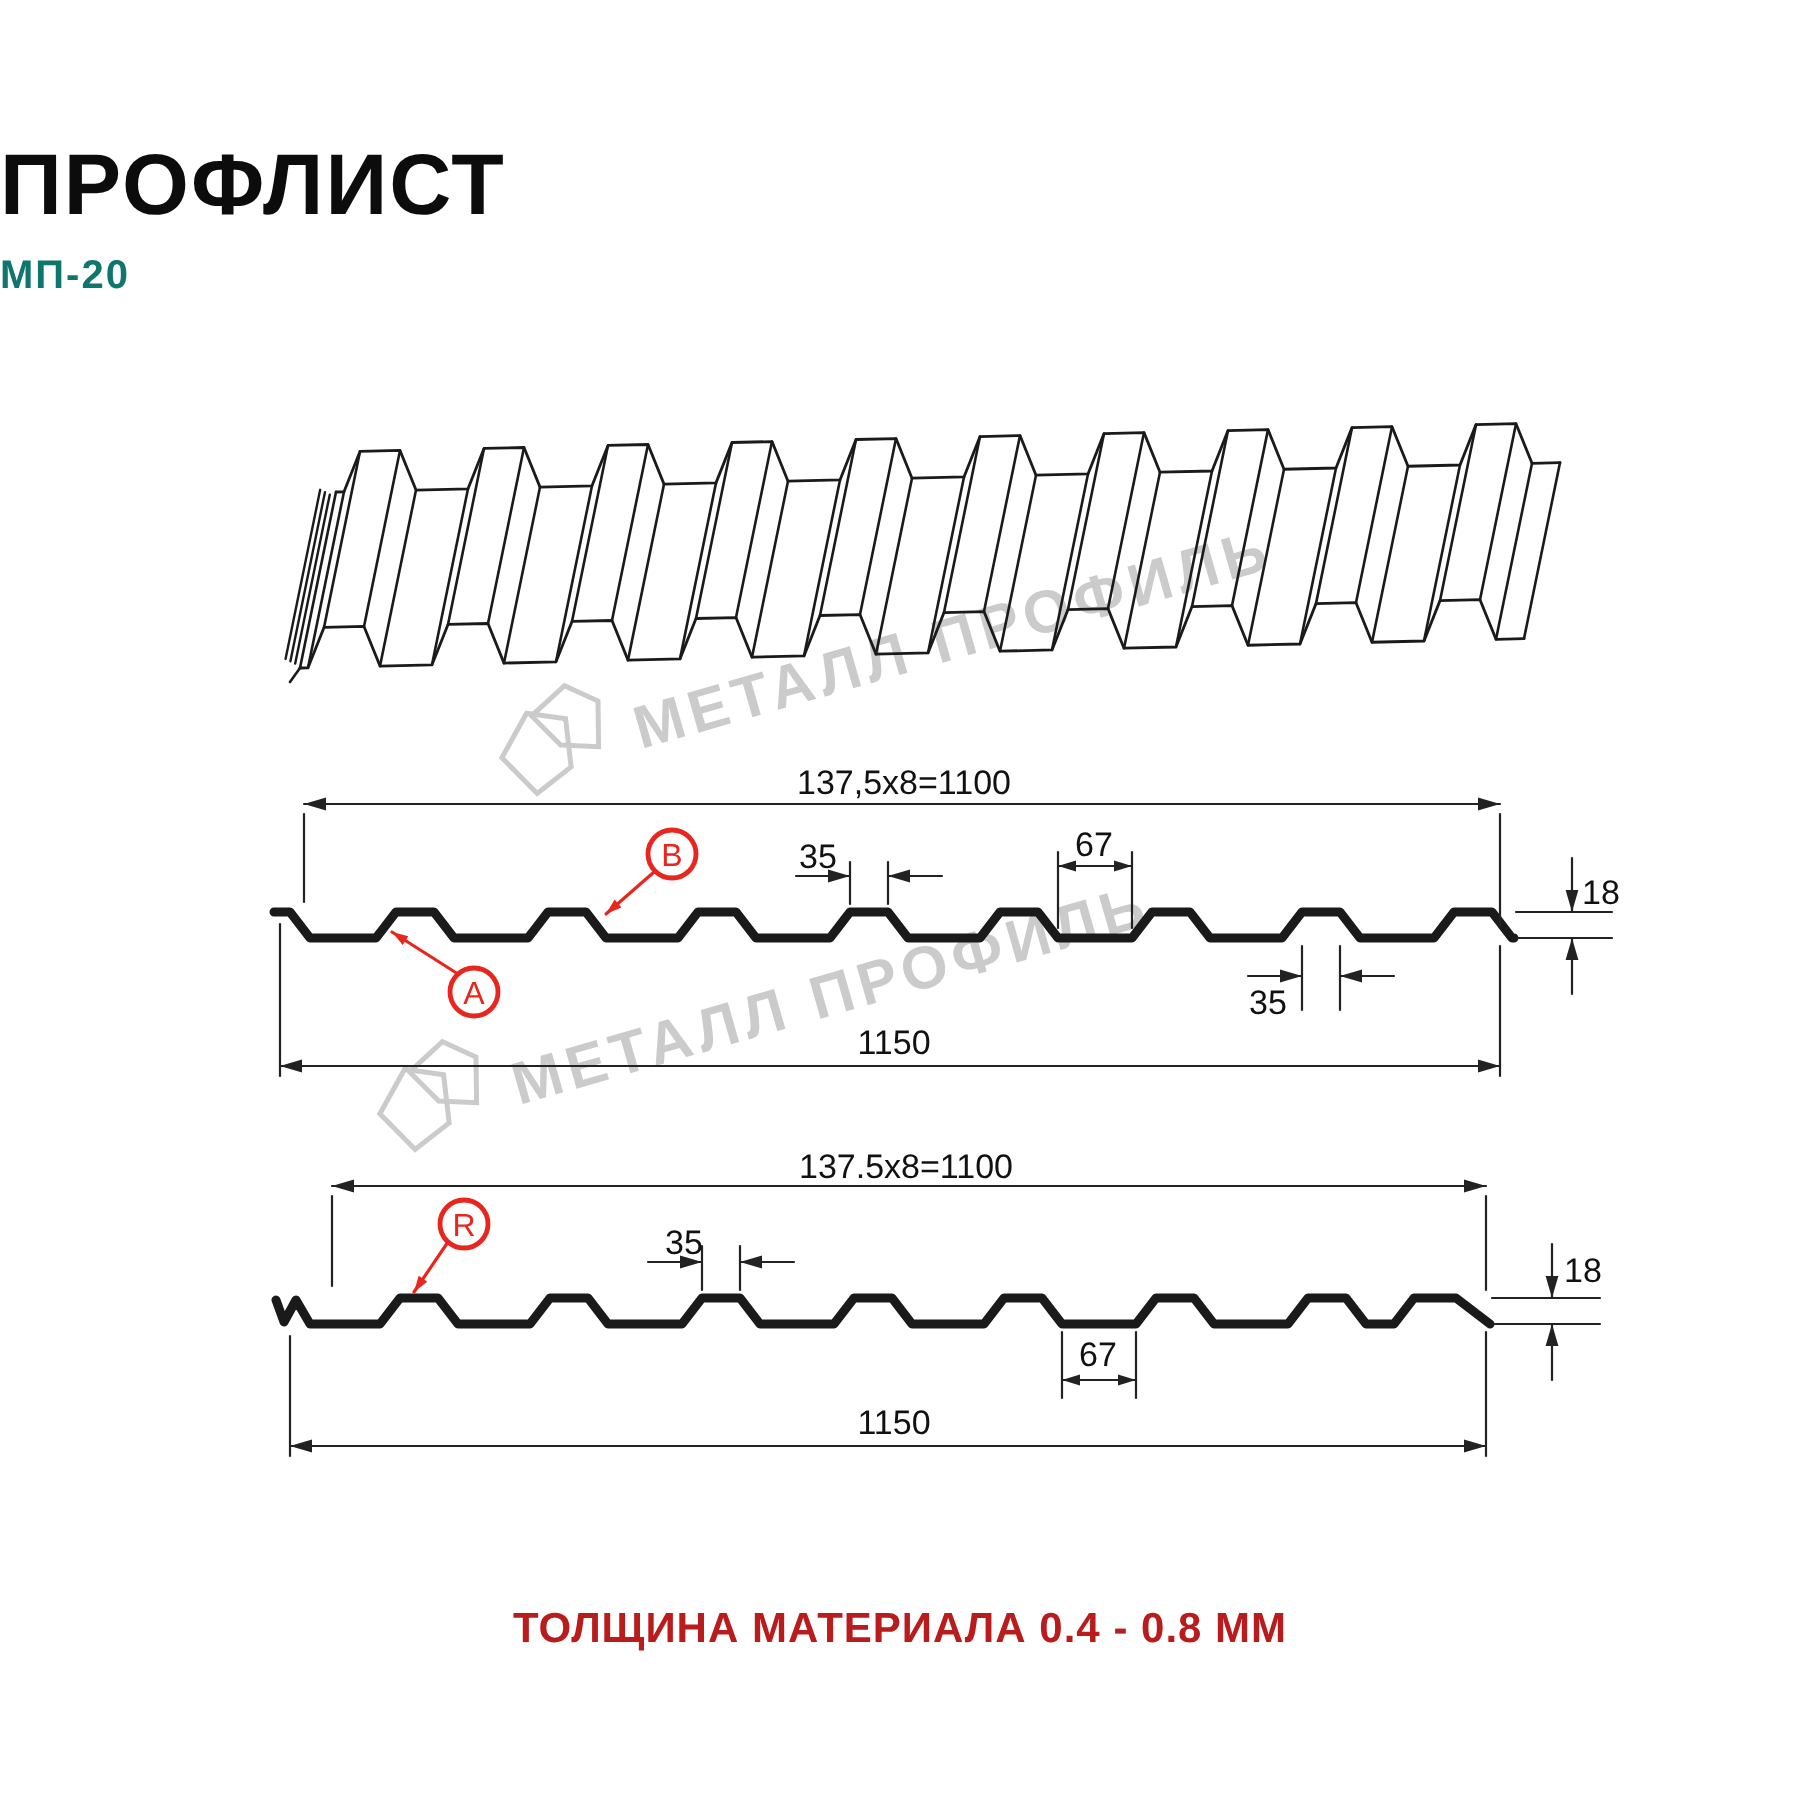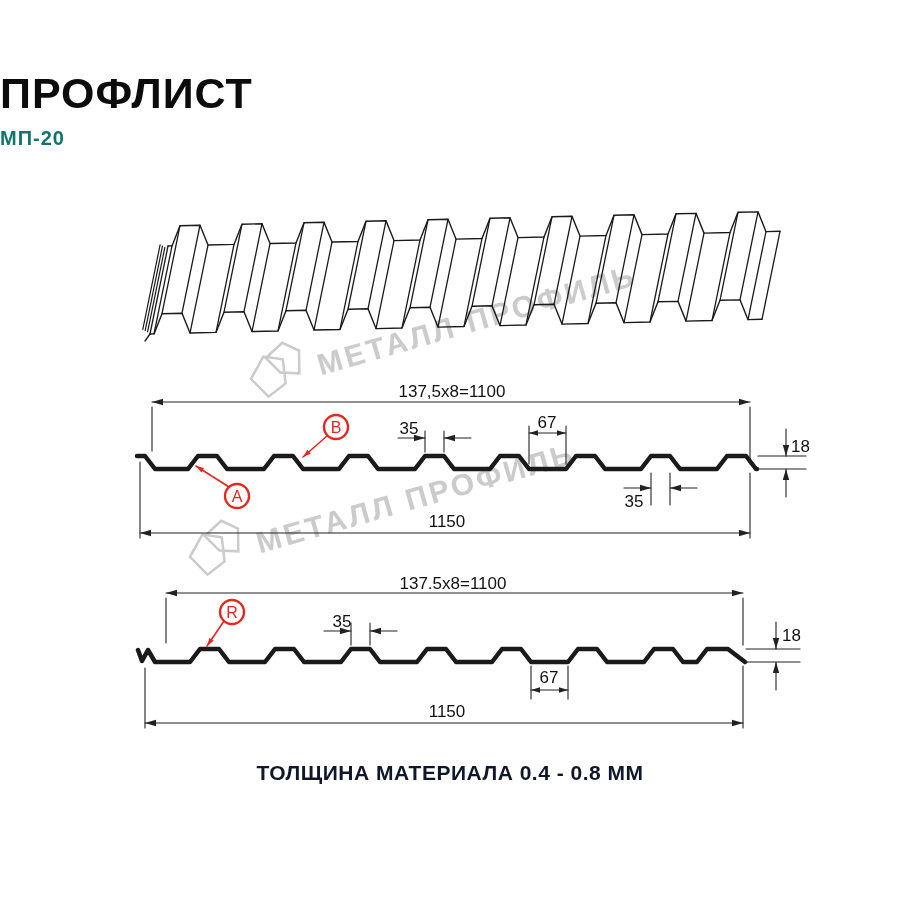--- a/index.html
+++ b/index.html
@@ -1,22 +1,22 @@
 <!DOCTYPE html>
 <html><head>
 <meta charset="utf-8">
 <style>
   html,body{margin:0;padding:0;background:#fff;}
   .canvas{position:relative;width:900px;height:900px;background:#fff;overflow:hidden;
           font-family:"Liberation Sans",sans-serif;}
   .titleblock{position:absolute;top:72px;left:0;width:900px;text-align:left;z-index:3;}
   .title{font-size:43px;font-weight:800;letter-spacing:1px;color:#0c0c0c;line-height:1.0;}
   .subtitle{font-size:20px;font-weight:600;letter-spacing:1px;color:#0f766e;margin-top:12px;}
-  .footer{position:absolute;top:761px;left:0;width:900px;text-align:center;z-index:3;
-          font-size:21px;font-weight:600;letter-spacing:.5px;color:#0f172a;}
+  .footer{position:absolute;top:803px;left:0;width:900px;text-align:center;z-index:3;
+          font-size:21px;font-weight:600;letter-spacing:.5px;color:#b91c1c;}
   .wm{position:absolute;display:flex;align-items:flex-end;z-index:1;
       transform:rotate(-16deg);transform-origin:left bottom;white-space:nowrap;}
   .wm-text{font-size:30px;font-weight:700;letter-spacing:3px;color:#cbcbcb;
            line-height:1;margin:0 0 4px 10px;}
   .wm svg{flex:0 0 auto;}
   #drawing{position:absolute;left:0;top:0;z-index:2;}
   text.dim{font-family:"Liberation Sans",sans-serif;font-size:17px;fill:#111;}
   text.red{font-family:"Liberation Sans",sans-serif;font-size:16px;fill:#e8261d;}
   .red-c{fill:none;stroke:#e8261d;stroke-width:2.4px;}
 </style>

